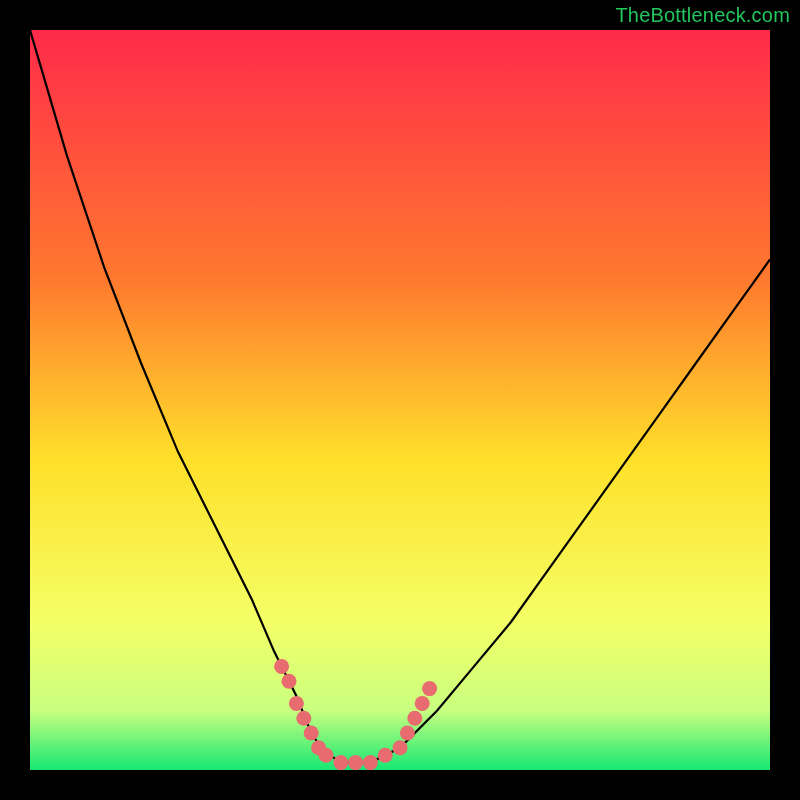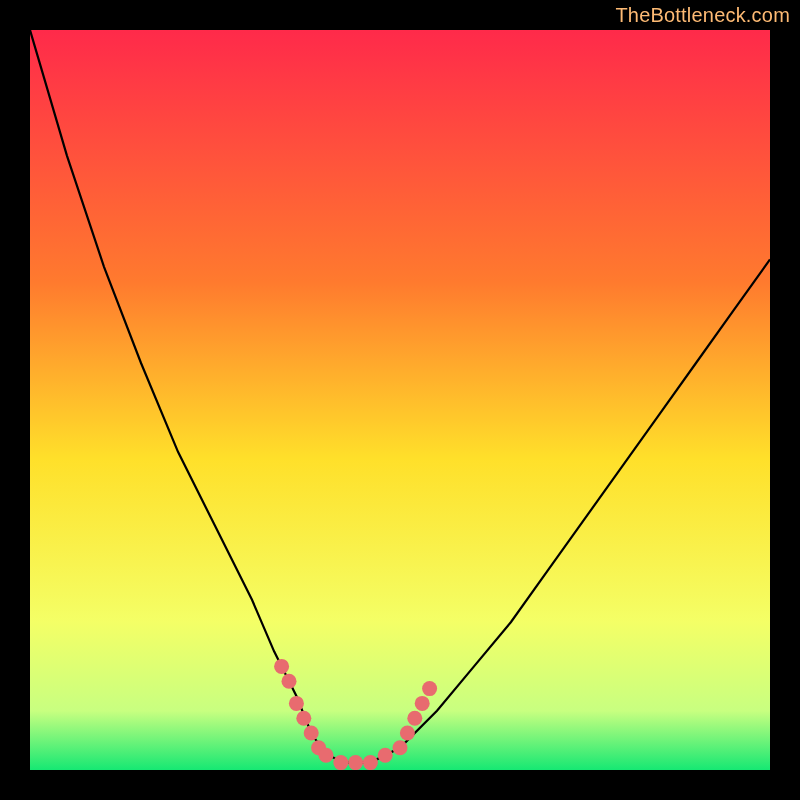--- a/index.html
+++ b/index.html
@@ -16,21 +16,21 @@
     left: 0;
     top: 0;
     width: 800px;
     height: 800px;
     background: #000;
   }
   .watermark {
     position: absolute;
     top: 4px;
     right: 10px;
-    color: #fdba74;
+    color: #22c55e;
     font-size: 20px;
     letter-spacing: 0.2px;
     font-weight: 500;
     z-index: 10;
   }
   .plot {
     position: absolute;
     left: 30px;
     top: 30px;
     width: 740px;

